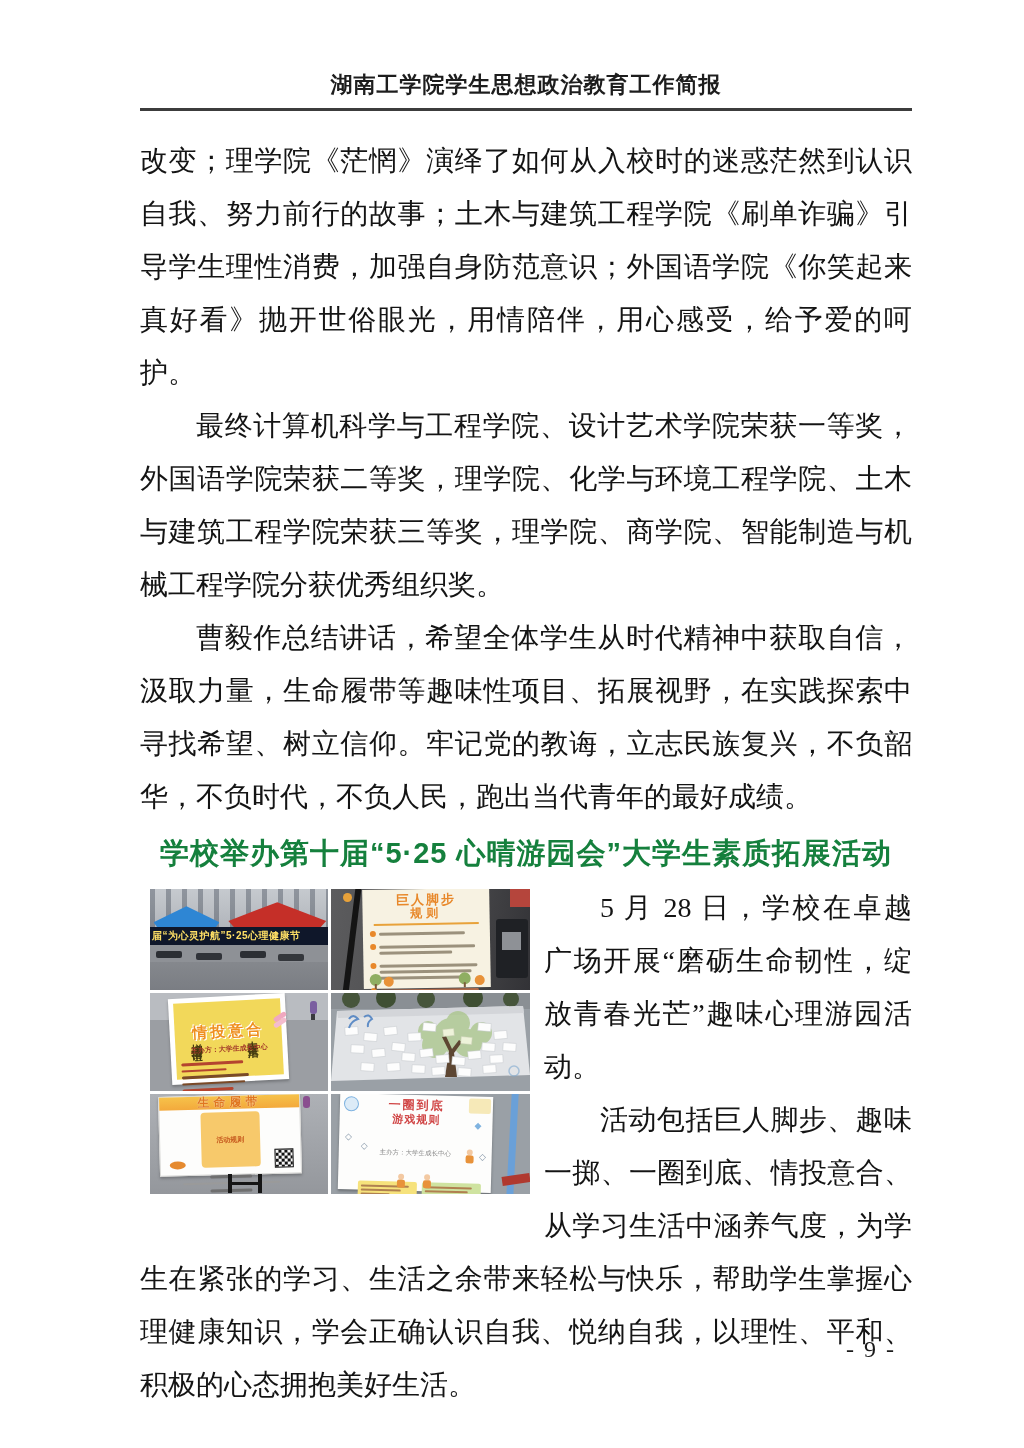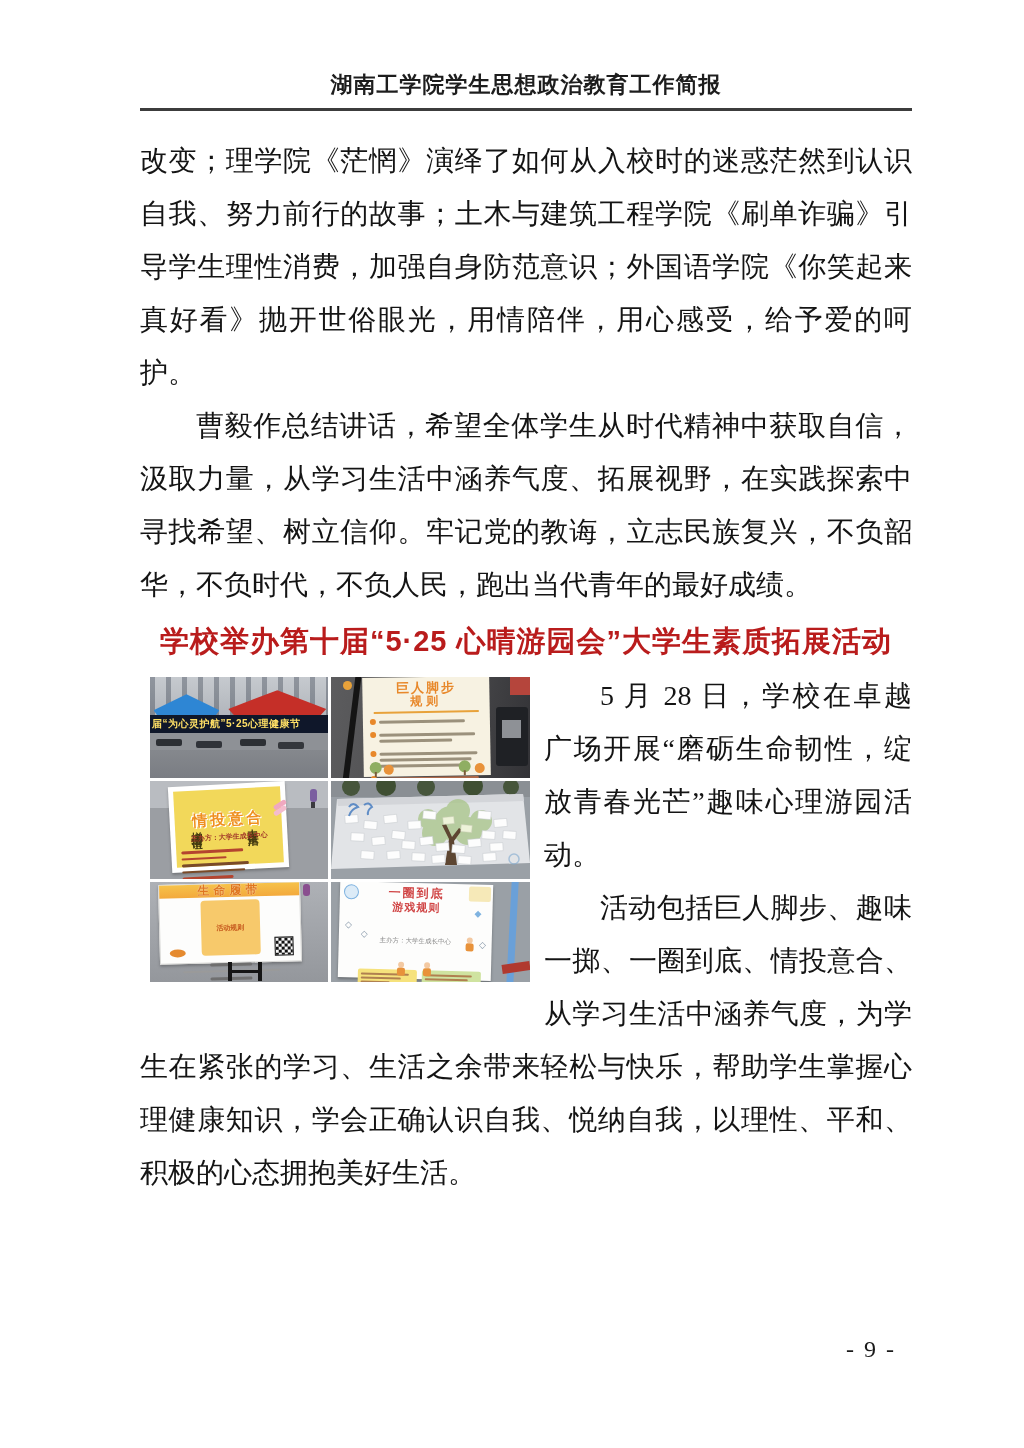--- a/index.html
+++ b/index.html
@@ -13,21 +13,21 @@
              font-weight:bold;font-size:22px;color:#1d1d1d;letter-spacing:1px;}
   .header-rule{height:3px;background:#3c3c3c;margin-top:8px;}
 
   
   .body-text{margin-top:23px;font-size:28px;line-height:53px;text-align:justify;
              text-justify:inter-ideograph;color:#141414;}
   .body-text p{margin:0;}
   p.indent{text-indent:2em;}
 
   .section-heading{font-family:"Liberation Sans","DejaVu Sans",sans-serif;font-weight:bold;
-                   font-size:29px;color:#b91c1c;text-align:center;line-height:56px;
+                   font-size:29px;color:#15803d;text-align:center;line-height:56px;
                    margin:2px 0 0 0;letter-spacing:1px;}
 
   
   .collage{float:left;width:380px;height:308px;margin:8px 14px 6px 10px;padding:0;
            display:grid;grid-template-columns:178px 199px;grid-template-rows:101px 98px 100px;
            gap:3px;background:#ffffff;}
   .tile{position:relative;overflow:hidden;background:#9aa0a6;}
 
   
   .t1-building{position:absolute;inset:0 0 55% 0;
@@ -161,21 +161,22 @@
 <div class="page">
   <div class="content">
 
     <div class="doc-header">
       <div class="doc-title">湖南工学院学生思想政治教育工作简报</div>
       <div class="header-rule"></div>
     </div>
 
     <div class="body-text">
       <p>改变；理学院《茫惘》演绎了如何从入校时的迷惑茫然到认识自我、努力前行的故事；土木与建筑工程学院《刷单诈骗》引导学生理性消费，加强自身防范意识；外国语学院《你笑起来真好看》抛开世俗眼光，用情陪伴，用心感受，给予爱的呵护。</p>
-      <p class="indent">曹毅作总结讲话，希望全体学生从时代精神中获取自信，汲取力量，从学习生活中涵养气度、拓展视野，在实践探索中寻找希望、树立信仰。牢记党的教诲，立志民族复兴，不负韶华，不负时代，不负人民，跑出当代青年的最好成绩。</p>
+      <p class="indent">最终计算机科学与工程学院、设计艺术学院荣获一等奖，外国语学院荣获二等奖，理学院、化学与环境工程学院、土木与建筑工程学院荣获三等奖，理学院、商学院、智能制造与机械工程学院分获优秀组织奖。</p>
+      <p class="indent">曹毅作总结讲话，希望全体学生从时代精神中获取自信，汲取力量，生命履带等趣味性项目、拓展视野，在实践探索中寻找希望、树立信仰。牢记党的教诲，立志民族复兴，不负韶华，不负时代，不负人民，跑出当代青年的最好成绩。</p>
 
       <div class="section-heading">学校举办第十届“5·25 心晴游园会”大学生素质拓展活动</div>
 
       <figure class="collage">
 
         <div class="tile t1">
           <div class="t1-building"></div>
           <div class="t1-tent-blue"></div>
           <div class="t1-tent-red"></div>
           <div class="t1-banner">

